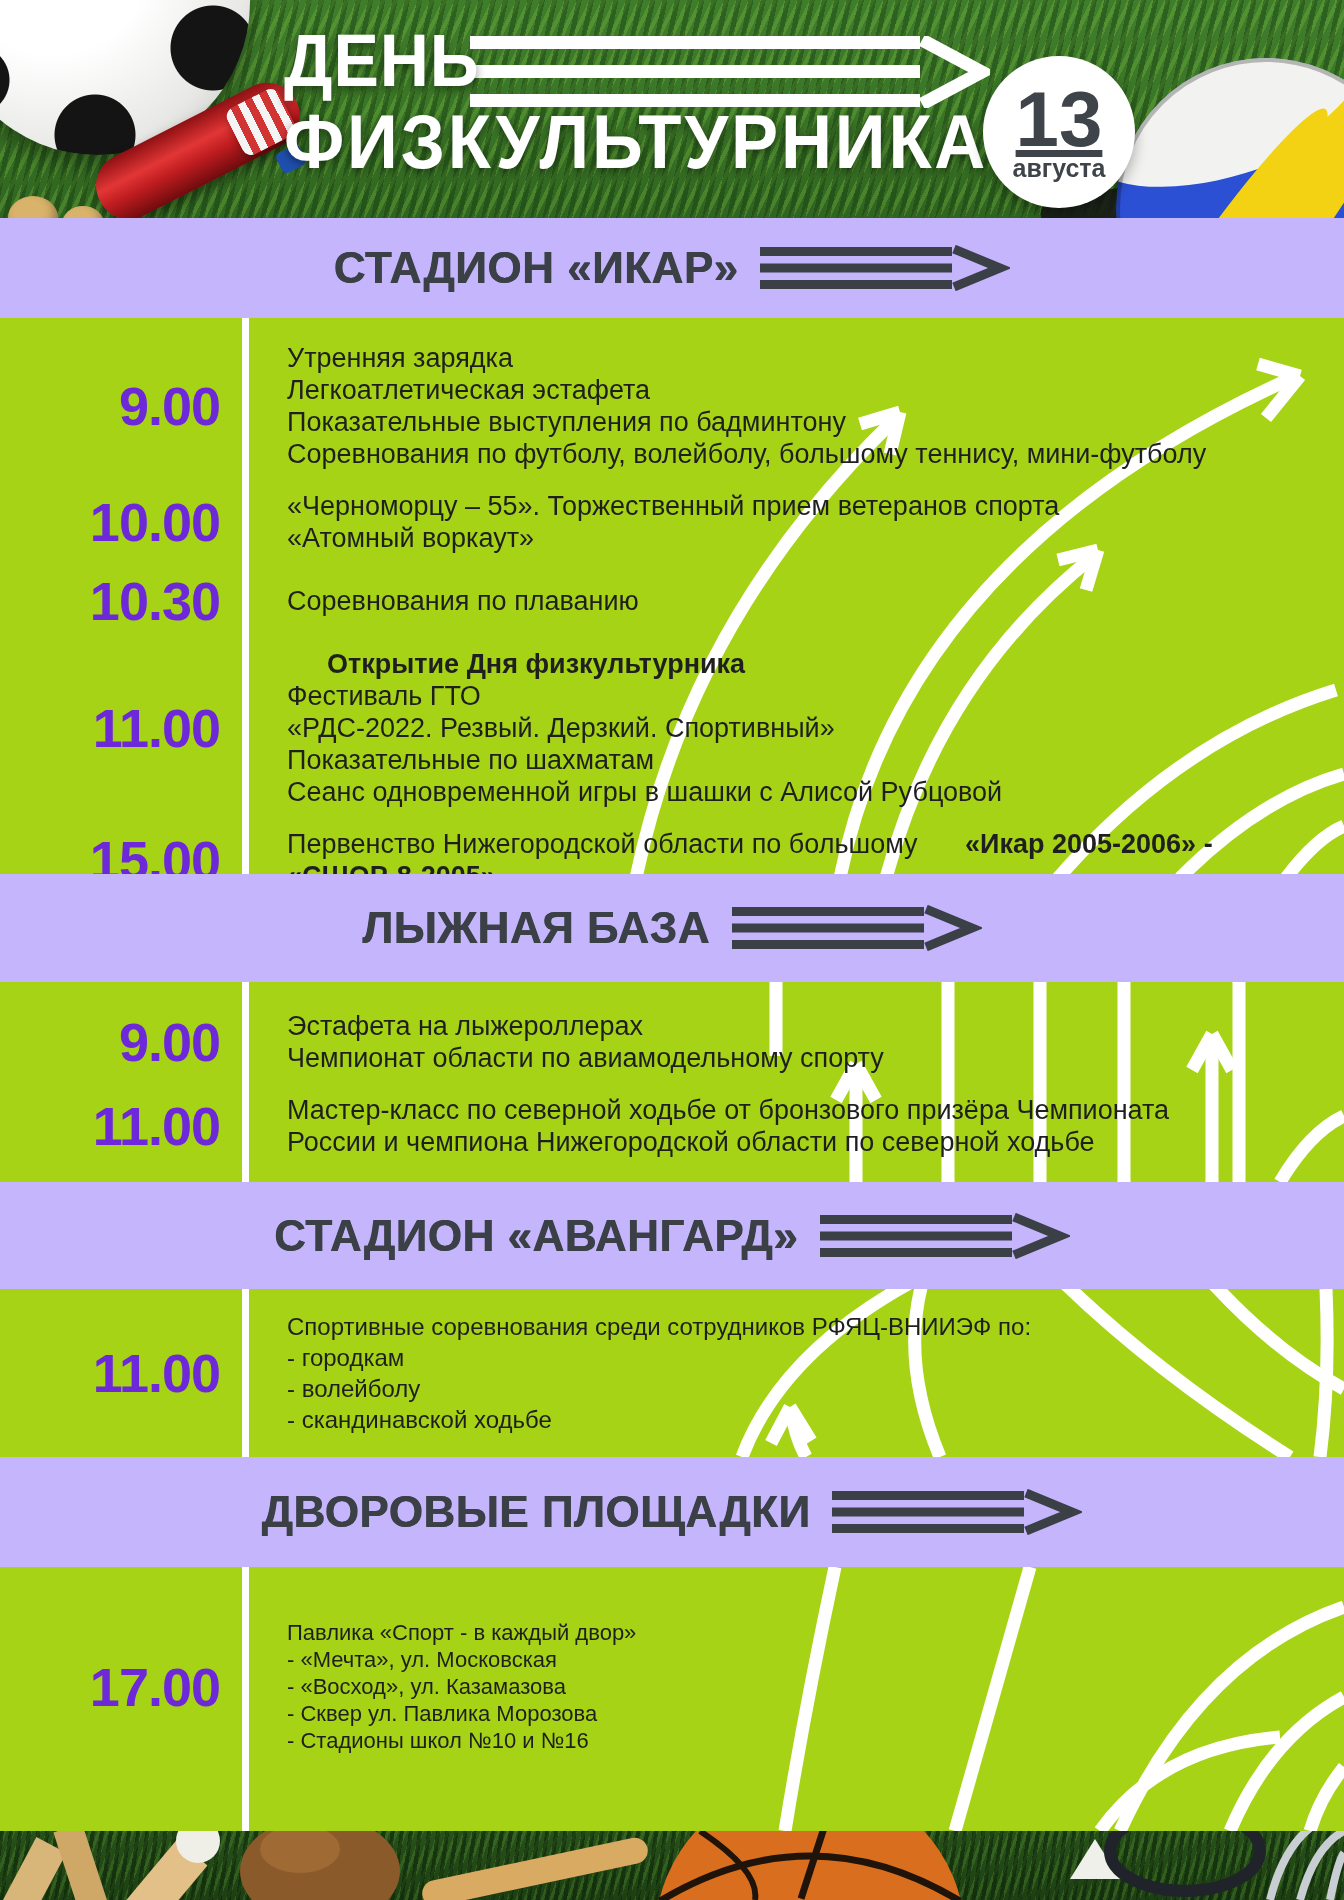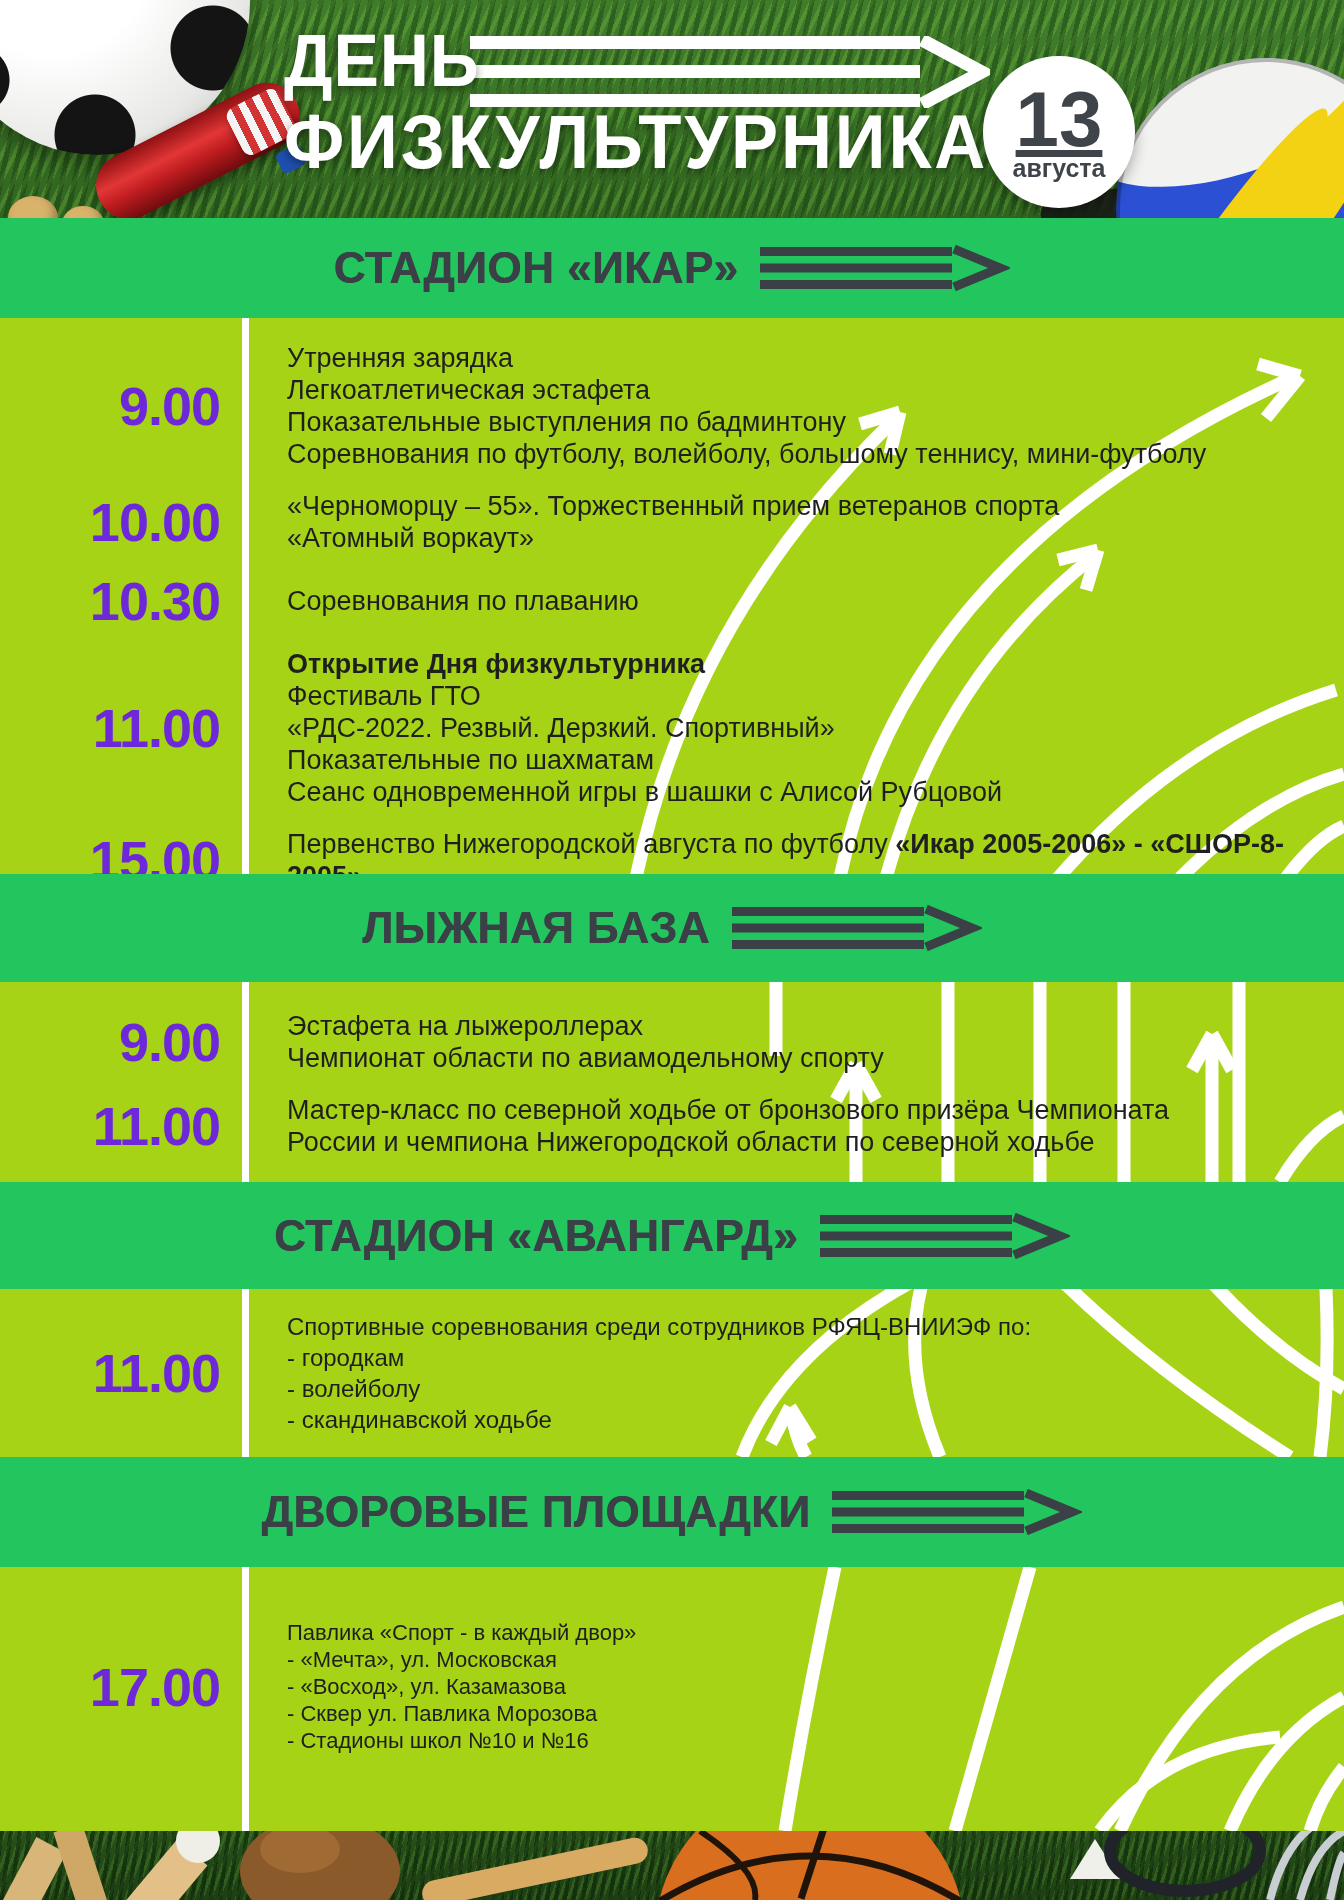--- a/index.html
+++ b/index.html
@@ -66,21 +66,21 @@
   .badge{
     position:absolute;left:983px;top:56px;width:152px;height:152px;border-radius:50%;
     background:#fff;z-index:5;display:flex;flex-direction:column;align-items:center;justify-content:center;
     box-shadow:0 6px 14px rgba(0,0,0,.3);
   }
   .badge .day{font-size:78px;font-weight:700;color:#3f444a;line-height:74px;text-decoration:underline;}
   .badge .month{font-size:25px;font-weight:700;color:#3f444a;margin-top:-2px;}
   .vball{position:absolute;left:1116px;top:58px;z-index:2;}
   
   .band{
-    position:absolute;left:0;right:0;background:#22c55e;z-index:4;
+    position:absolute;left:0;right:0;background:#c4b5fd;z-index:4;
     display:flex;align-items:center;justify-content:center;gap:22px;
   }
   #band0{top:218px;height:100px;}
   #band1{top:874px;height:108px;}
   #band2{top:1182px;height:107px;}
   #band3{top:1457px;height:110px;}
   .band h2{
     margin:0;font-size:44px;font-weight:700;color:#3a4046;letter-spacing:.5px;
     text-shadow:.6px 0 0 #3a4046;
   }
@@ -102,21 +102,21 @@
   .row + .row{margin-top:20px;}
   .time{
     flex:0 0 242px;box-sizing:border-box;padding-right:22px;text-align:right;
     font-size:54px;font-weight:700;color:#6d28d9;letter-spacing:-1px;line-height:54px;
   }
   .events{flex:1;box-sizing:border-box;padding-left:45px;padding-right:16px;max-width:1115px;}
   #gb2 .events{max-width:1000px;}
   .line{font-size:27px;line-height:32px;color:#1f1f1f;}
   #gb3 .line{font-size:24px;line-height:31px;}
   #gb4 .line{font-size:22px;line-height:27px;}
-  .line .b{font-weight:700;}
+  .line .b{font-weight:700;margin-left:40px;}
   
   .photo{
     position:absolute;left:0;right:0;top:1831px;height:69px;overflow:hidden;
     background:
       repeating-linear-gradient(98deg, rgba(8,30,6,.5) 0 4px, rgba(0,0,0,0) 4px 9px),
       repeating-linear-gradient(-70deg, rgba(90,150,50,.3) 0 3px, rgba(0,0,0,0) 3px 8px),
       linear-gradient(180deg,#27511a,#1d3f13);
   }
 </style>
 </head>
@@ -261,21 +261,21 @@
             <div class="line"><span class="b">Открытие Дня физкультурника</span></div>
             <div class="line"><span>Фестиваль ГТО</span></div>
             <div class="line"><span>«РДС-2022. Резвый. Дерзкий. Спортивный»</span></div>
             <div class="line"><span>Показательные по шахматам</span></div>
             <div class="line"><span>Сеанс одновременной игры в шашки с Алисой Рубцовой</span></div>
           </div>
         </div>
         <div class="row">
           <div class="time">15.00</div>
           <div class="events">
-            <div class="line"><span>Первенство Нижегородской августа по футболу </span><span class="b">«Икар 2005-2006» - «СШОР-8-2005»</span></div>
+            <div class="line"><span>Первенство Нижегородской области по большому </span><span class="b">«Икар 2005-2006» - «СШОР-8-2005»</span></div>
           </div>
         </div>
       </div>
   </div>
 
   <div class="gblock" id="gb2">
     <svg class="deco" viewBox="0 0 1344 200" preserveAspectRatio="none">
       <g fill="none" stroke="#ffffff" stroke-width="13">
         <path d="M 776 0 L 776 74"></path>
         <path d="M 948 0 L 948 200"></path>

